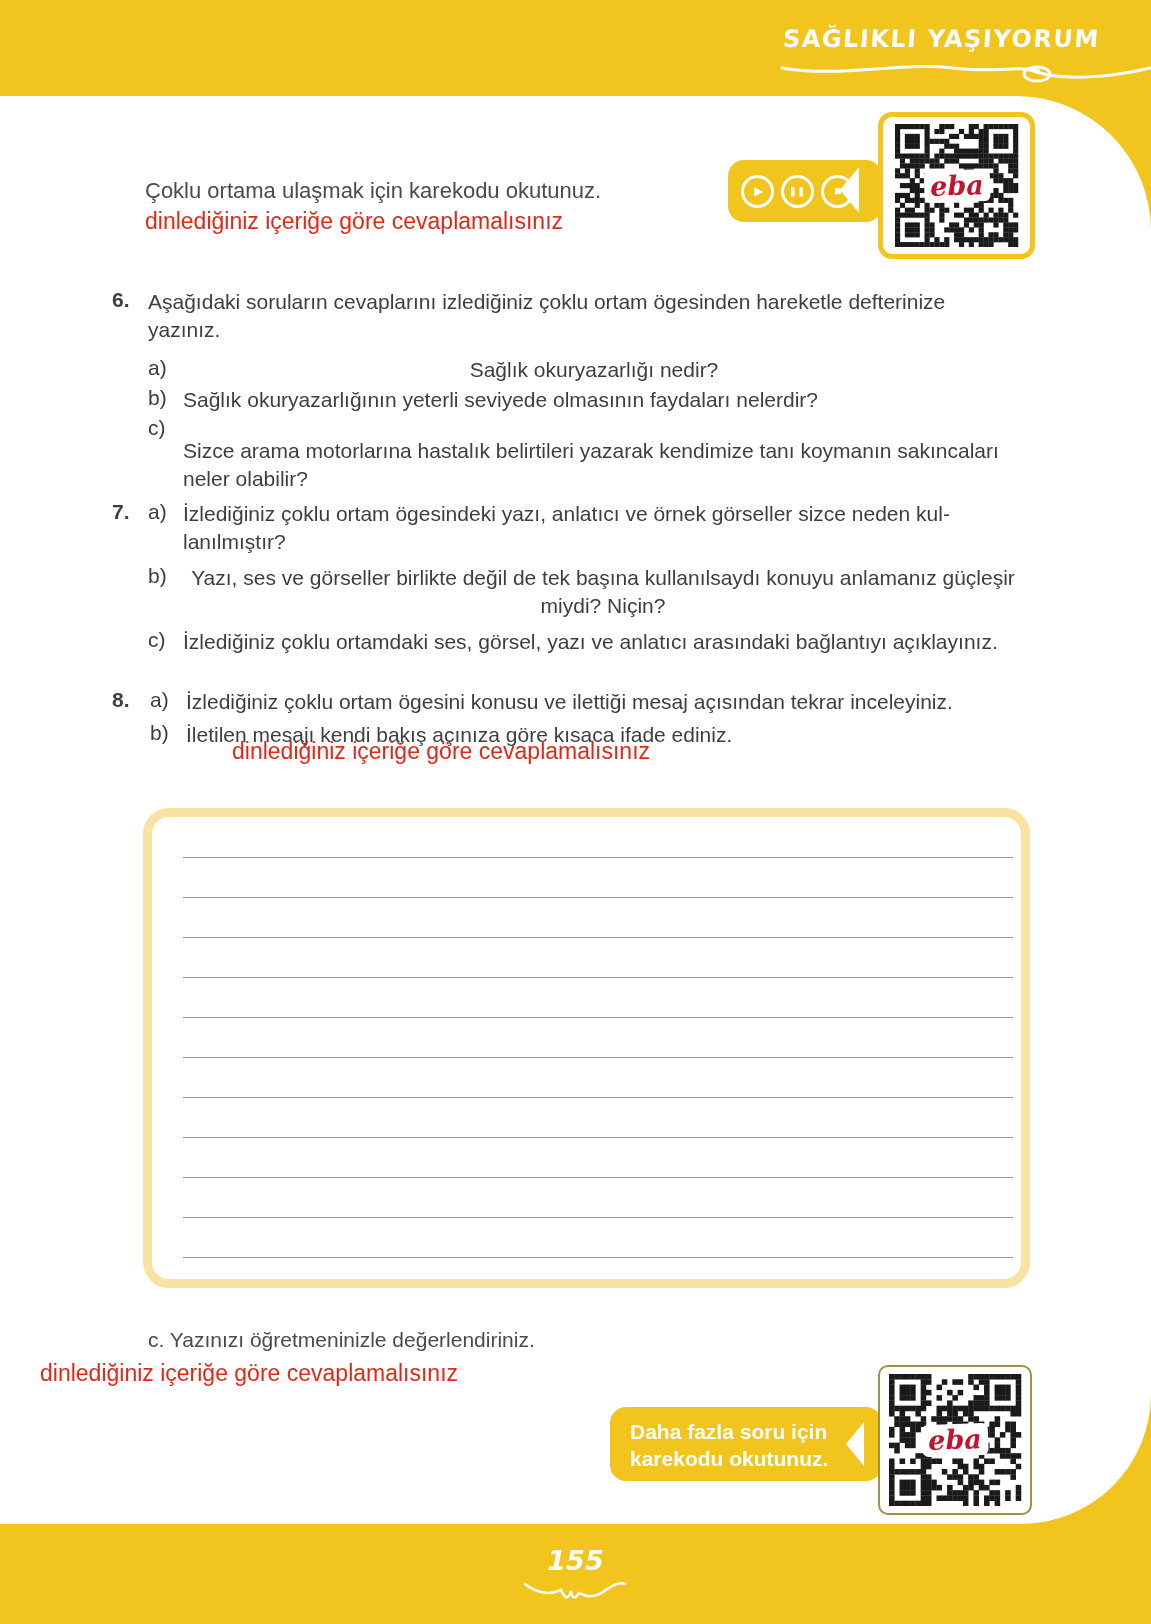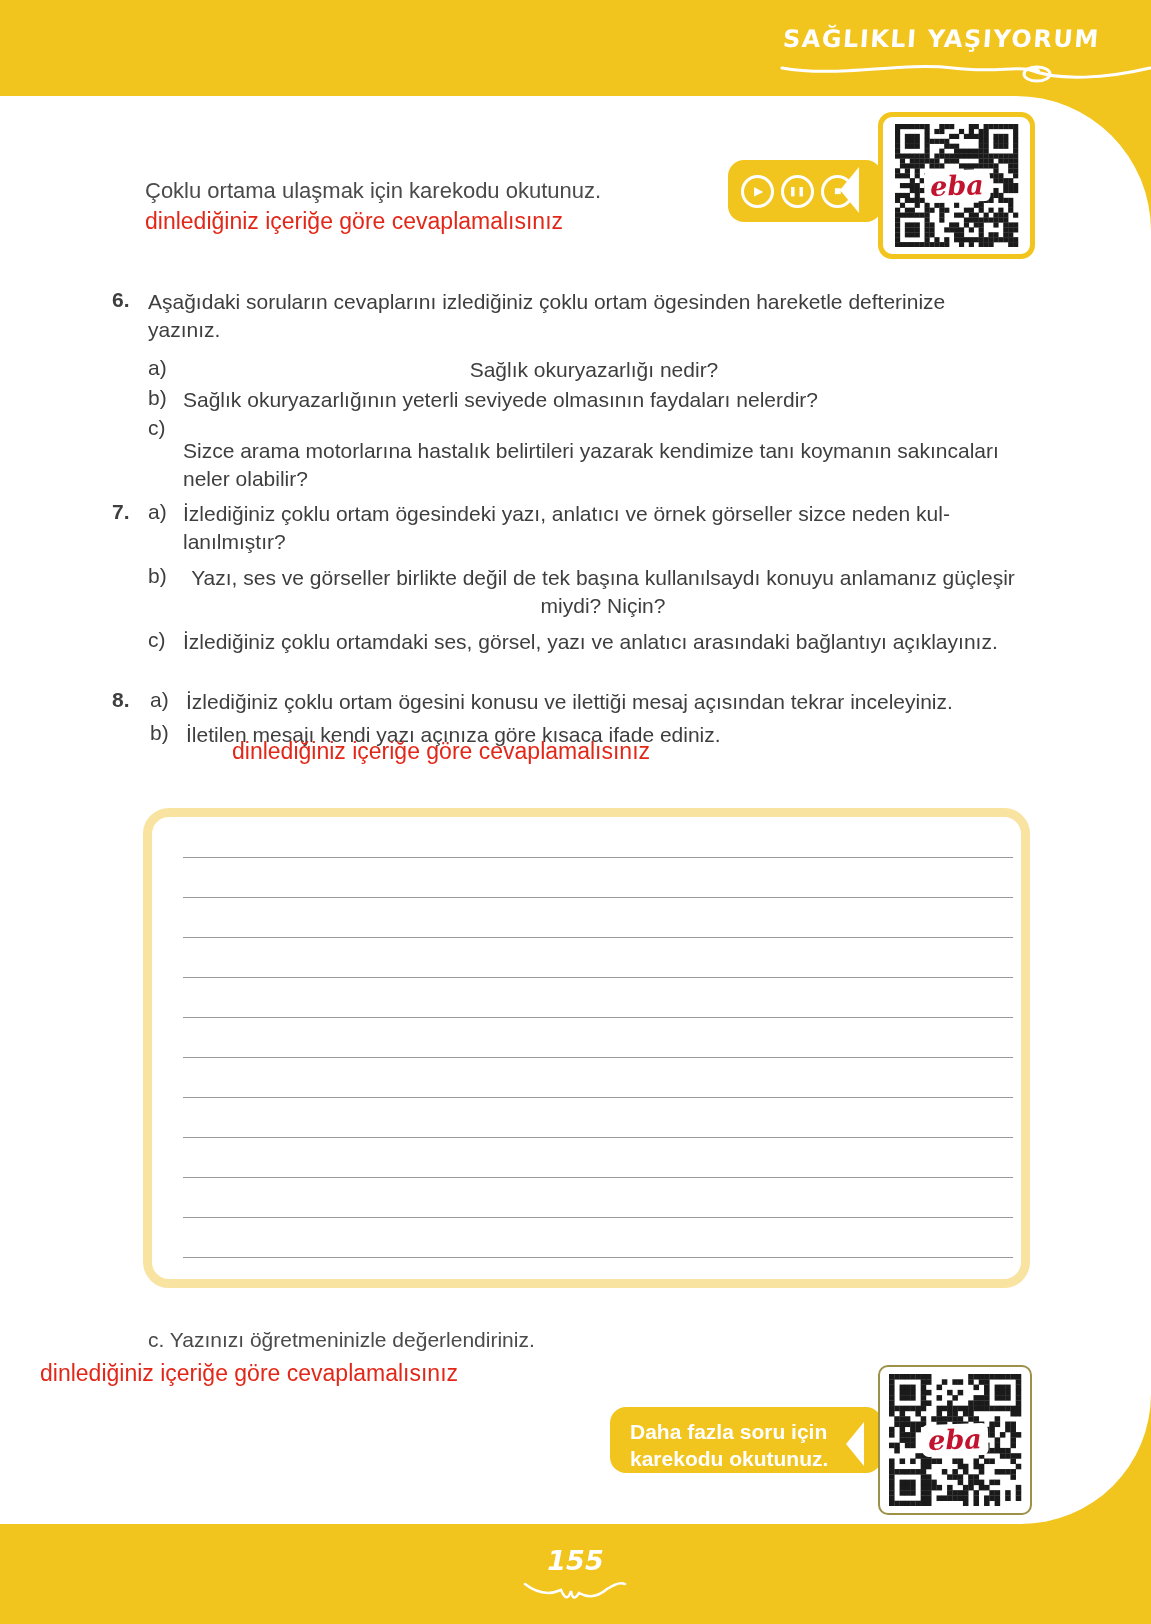--- a/index.html
+++ b/index.html
@@ -42,21 +42,21 @@
   .qlabel{font-size:21px;}
   .qtext{font-size:21px;line-height:28px;hyphens:manual;}
   
   #answer-box{left:143px;top:808px;width:887px;height:480px;box-sizing:border-box;
               background:#fff;border:9px solid #F8E3A1;border-radius:26px;}
   #answer-lines{left:183px;top:818px;width:830px;}
   .wline{height:39px;border-bottom:1px solid #999;}
   
   #eval-text{left:148px;top:1328px;font-size:21px;color:#4a4a4a;text-align:center;}
   #footer-annotation{left:40px;top:1360px;}
-  #footer-callout{left:610px;top:1407px;width:272px;height:66px;background:#F2C41E;border-radius:16px;
+  #footer-callout{left:610px;top:1407px;width:272px;height:74px;background:#F2C41E;border-radius:16px;
                   box-sizing:border-box;padding:11px 0 0 20px;}
   #footer-callout .cl{color:#fff;font-weight:bold;font-size:21px;line-height:27px;}
   #footer-notch{left:846px;top:1422px;border-top-width:22px;border-bottom-width:22px;border-right-width:18px;}
   
   #page-number{left:0;top:1545px;width:100%;text-align:center;color:#fff;
                font-family:"DejaVu Sans",sans-serif;font-style:italic;font-weight:bold;font-size:27px;}
   #page-squiggle{left:515px;top:1580px;}
 </style>
 </head>
 <body>
@@ -447,21 +447,21 @@
   <div class="abs qtext" style="left:183px;top:500px;width:840px;">İzlediğiniz çoklu ortam ögesindeki yazı, anlatıcı ve örnek görseller sizce neden kul­lanılmıştır?</div>
   <div class="abs qlabel" style="left:148px;top:564px;">b)</div>
   <div class="abs qtext" style="left:183px;top:564px;width:840px;text-align:center;">Yazı, ses ve görseller birlikte değil de tek başına kullanılsaydı konuyu anlamanız güç­leşir miydi? Niçin?</div>
   <div class="abs qlabel" style="left:148px;top:628px;">c)</div>
   <div class="abs qtext" style="left:183px;top:628px;width:845px;">İzlediğiniz çoklu ortamdaki ses, görsel, yazı ve anlatıcı arasındaki bağlantıyı açıklayınız.</div>
 
   <div class="abs qnum" style="left:112px;top:688px;">8.</div>
   <div class="abs qlabel" style="left:150px;top:688px;">a)</div>
   <div class="abs qtext" style="left:186px;top:688px;width:870px;">İzlediğiniz çoklu ortam ögesini konusu ve ilettiği mesaj açısından tekrar inceleyiniz.</div>
   <div class="abs qlabel" style="left:150px;top:721px;">b)</div>
-  <div class="abs qtext" style="left:186px;top:721px;width:870px;">İletilen mesajı kendi yazı açınıza göre kısaca ifade ediniz.</div>
+  <div class="abs qtext" style="left:186px;top:721px;width:870px;">İletilen mesajı kendi bakış açınıza göre kısaca ifade ediniz.</div>
   <div class="abs red-note" style="left:232px;top:738px;">dinlediğiniz içeriğe göre cevaplamalısınız</div>
 
   <div class="abs" id="answer-box"></div>
   <div class="abs" id="answer-lines">
       <div class="wline"></div>
       <div class="wline"></div>
       <div class="wline"></div>
       <div class="wline"></div>
       <div class="wline"></div>
       <div class="wline"></div>

